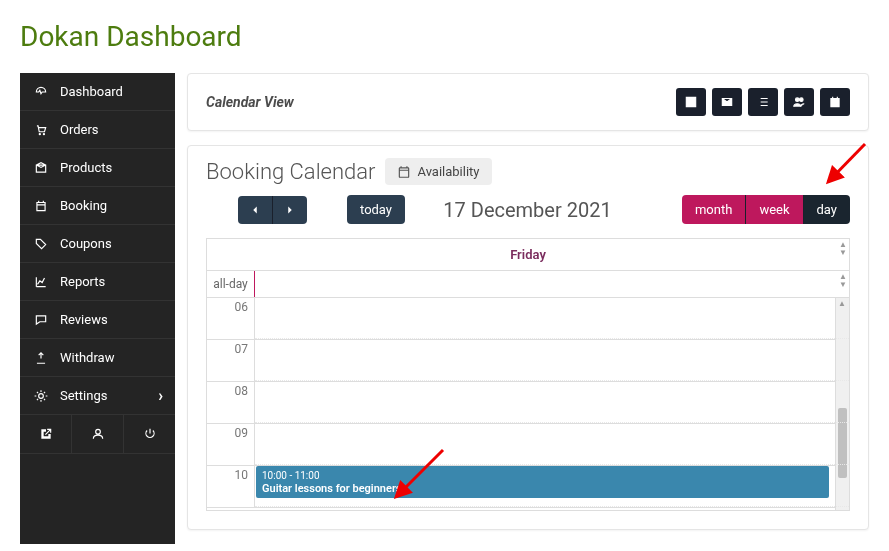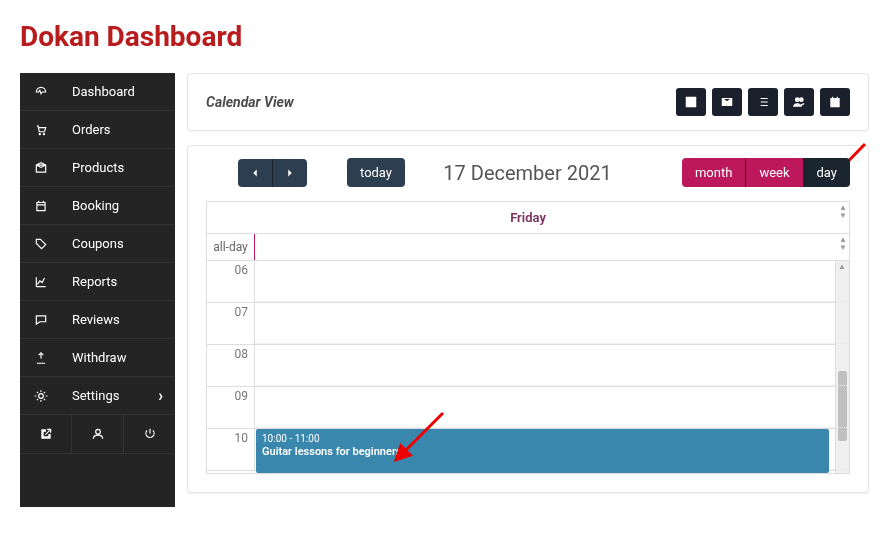--- a/index.html
+++ b/index.html
@@ -1,20 +1,20 @@
 <!DOCTYPE html>
 <html><head>
 <meta charset="utf-8">
 <style>
 * { box-sizing: border-box; margin: 0; padding: 0; }
 body { font-family: -apple-system, "Segoe UI", Roboto, Arial, sans-serif; background: #fff; width: 889px; }
-.page-title { font-size: 28px; font-weight: 700; color: #b91c1c; padding: 20px; }
+.page-title { font-size: 28px; font-weight: 400; color: #4d7c0f; padding: 20px; }
 .layout { display: flex; padding: 0 20px 20px; gap: 12px; }
 .sidebar { width: 155px; background: #242424; display: flex; flex-direction: column; }
-.sidebar-item { display: flex; align-items: center; gap: 24px; padding: 11px 14px; color: #fff; font-size: 13px; border-bottom: 1px solid #333; cursor: pointer; position: relative; }
+.sidebar-item { display: flex; align-items: center; gap: 12px; padding: 11px 14px; color: #fff; font-size: 13px; border-bottom: 1px solid #333; cursor: pointer; position: relative; }
 .sidebar-item.expandable::after { content: "›"; position: absolute; right: 12px; color: #fff; font-size: 16px; font-weight: bold; }
 .sidebar-icons-row { display: flex; border-bottom: 1px solid #333; }
 .sidebar-icon-btn { flex: 1; display: flex; align-items: center; justify-content: center; padding: 12px 0; color: #fff; border-right: 1px solid #333; cursor: pointer; }
 .sidebar-icon-btn:last-child { border-right: none; }
 .sidebar-filler { flex: 1; background: #242424; }
 .main { flex: 1; min-width: 0; }
 .panel { border: 1px solid #e5e5e5; border-radius: 4px; background: #fff; box-shadow: 0 1px 2px rgba(0,0,0,0.05); margin-bottom: 14px; }
 .panel-header { display: flex; align-items: center; justify-content: space-between; padding: 14px 18px; }
 .panel-title { font-weight: 700; font-style: italic; color: #4c4c4c; font-size: 14px; }
 .panel-actions { display: flex; gap: 6px; }
@@ -161,20 +161,29 @@
             <div class="icon-btn">
               <svg class="ico" viewBox="0 0 24 24" fill="none" stroke="#fff" stroke-width="2">
                 <path d="M5 6h14v14H5zM5 10h14M8 3v4M16 3v4"></path>
               </svg>
             </div>
           </div>
       </div>
     </div>
 
     <div class="panel calendar-panel" style="position:relative;">
+      <div class="cal-heading-row">
+        <span class="cal-heading">Booking Calendar</span>
+        <span class="avail-btn">
+          <svg class="ico" viewBox="0 0 24 24">
+              <path fill="#555" d="M19 4h-1V2h-2v2H8V2H6v2H5a2 2 0 0 0-2 2v14a2 2 0 0 0 2 2h14a2 2 0 0 0 2-2V6a2 2 0 0 0-2-2zm0 16H5V10h14zM5 8V6h14v2z"></path>
+            </svg>
+          <span>Availability</span>
+        </span>
+      </div>
 
       <svg class="arrow-annot" style="right:-2px; top:-4px;" width="50" height="44" viewBox="0 0 50 44">
           <defs>
             <marker id="ah1" markerWidth="6" markerHeight="6" refX="5" refY="3" orient="auto">
               <path d="M0,0 L6,3 L0,6 Z" fill="#e00"></path>
             </marker>
           </defs>
           <line x1="45" y1="2" x2="8" y2="40" stroke="#e00" stroke-width="3" marker-end="url(#ah1)"></line>
         </svg>
 
@@ -240,21 +249,21 @@
               <div class="time-cell"></div>
             </div>
             <div class="time-row">
               <div class="time-label">09</div>
               <div class="time-cell"></div>
             </div>
             <div class="time-row">
               <div class="time-label">10</div>
               <div class="time-cell"></div>
             </div>
-            <div class="event" style="top: 168px; height: 44px;">
+            <div class="event" style="top: 168px; height: 32px;">
               <div>10:00 - 11:00</div>
               <div class="ev-title">Guitar lessons for beginners</div>
             </div>
           </div>
       </div>
 
       <svg class="arrow-annot" style="left:200px; bottom:24px;" width="60" height="60" viewBox="0 0 60 60">
           <defs>
             <marker id="ah2" markerWidth="6" markerHeight="6" refX="5" refY="3" orient="auto">
               <path d="M0,0 L6,3 L0,6 Z" fill="#e00"></path>

